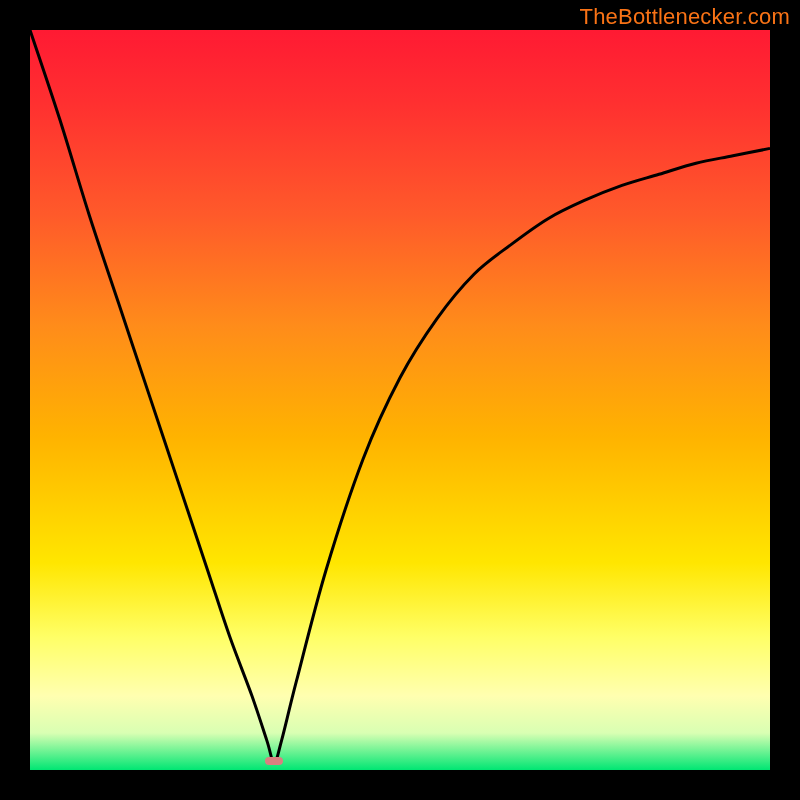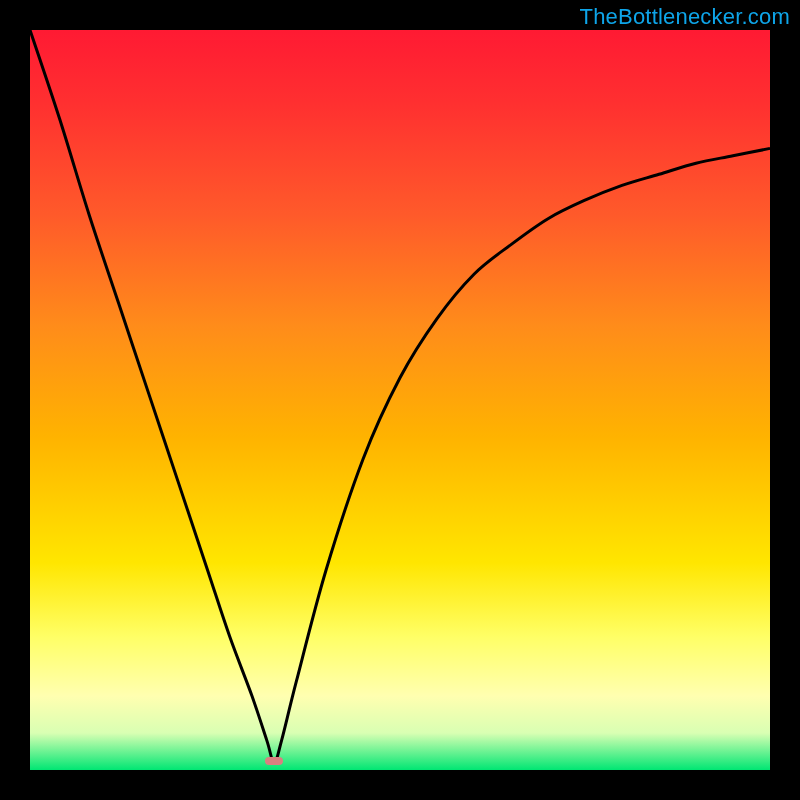--- a/index.html
+++ b/index.html
@@ -54,21 +54,21 @@
     width: 18px;
     height: 8px;
     border-radius: 4px;
     background: #d98080;
     transform: translate(-50%, -50%);
   }
   .watermark {
     position: absolute;
     top: 4px;
     right: 10px;
-    color: #0ea5e9;
+    color: #f97316;
     font-size: 22px;
     letter-spacing: 0.2px;
     user-select: none;
   }
 </style>
 </head>
 <body>
 
 <div class="frame">
   <div class="watermark">TheBottlenecker.com</div>

